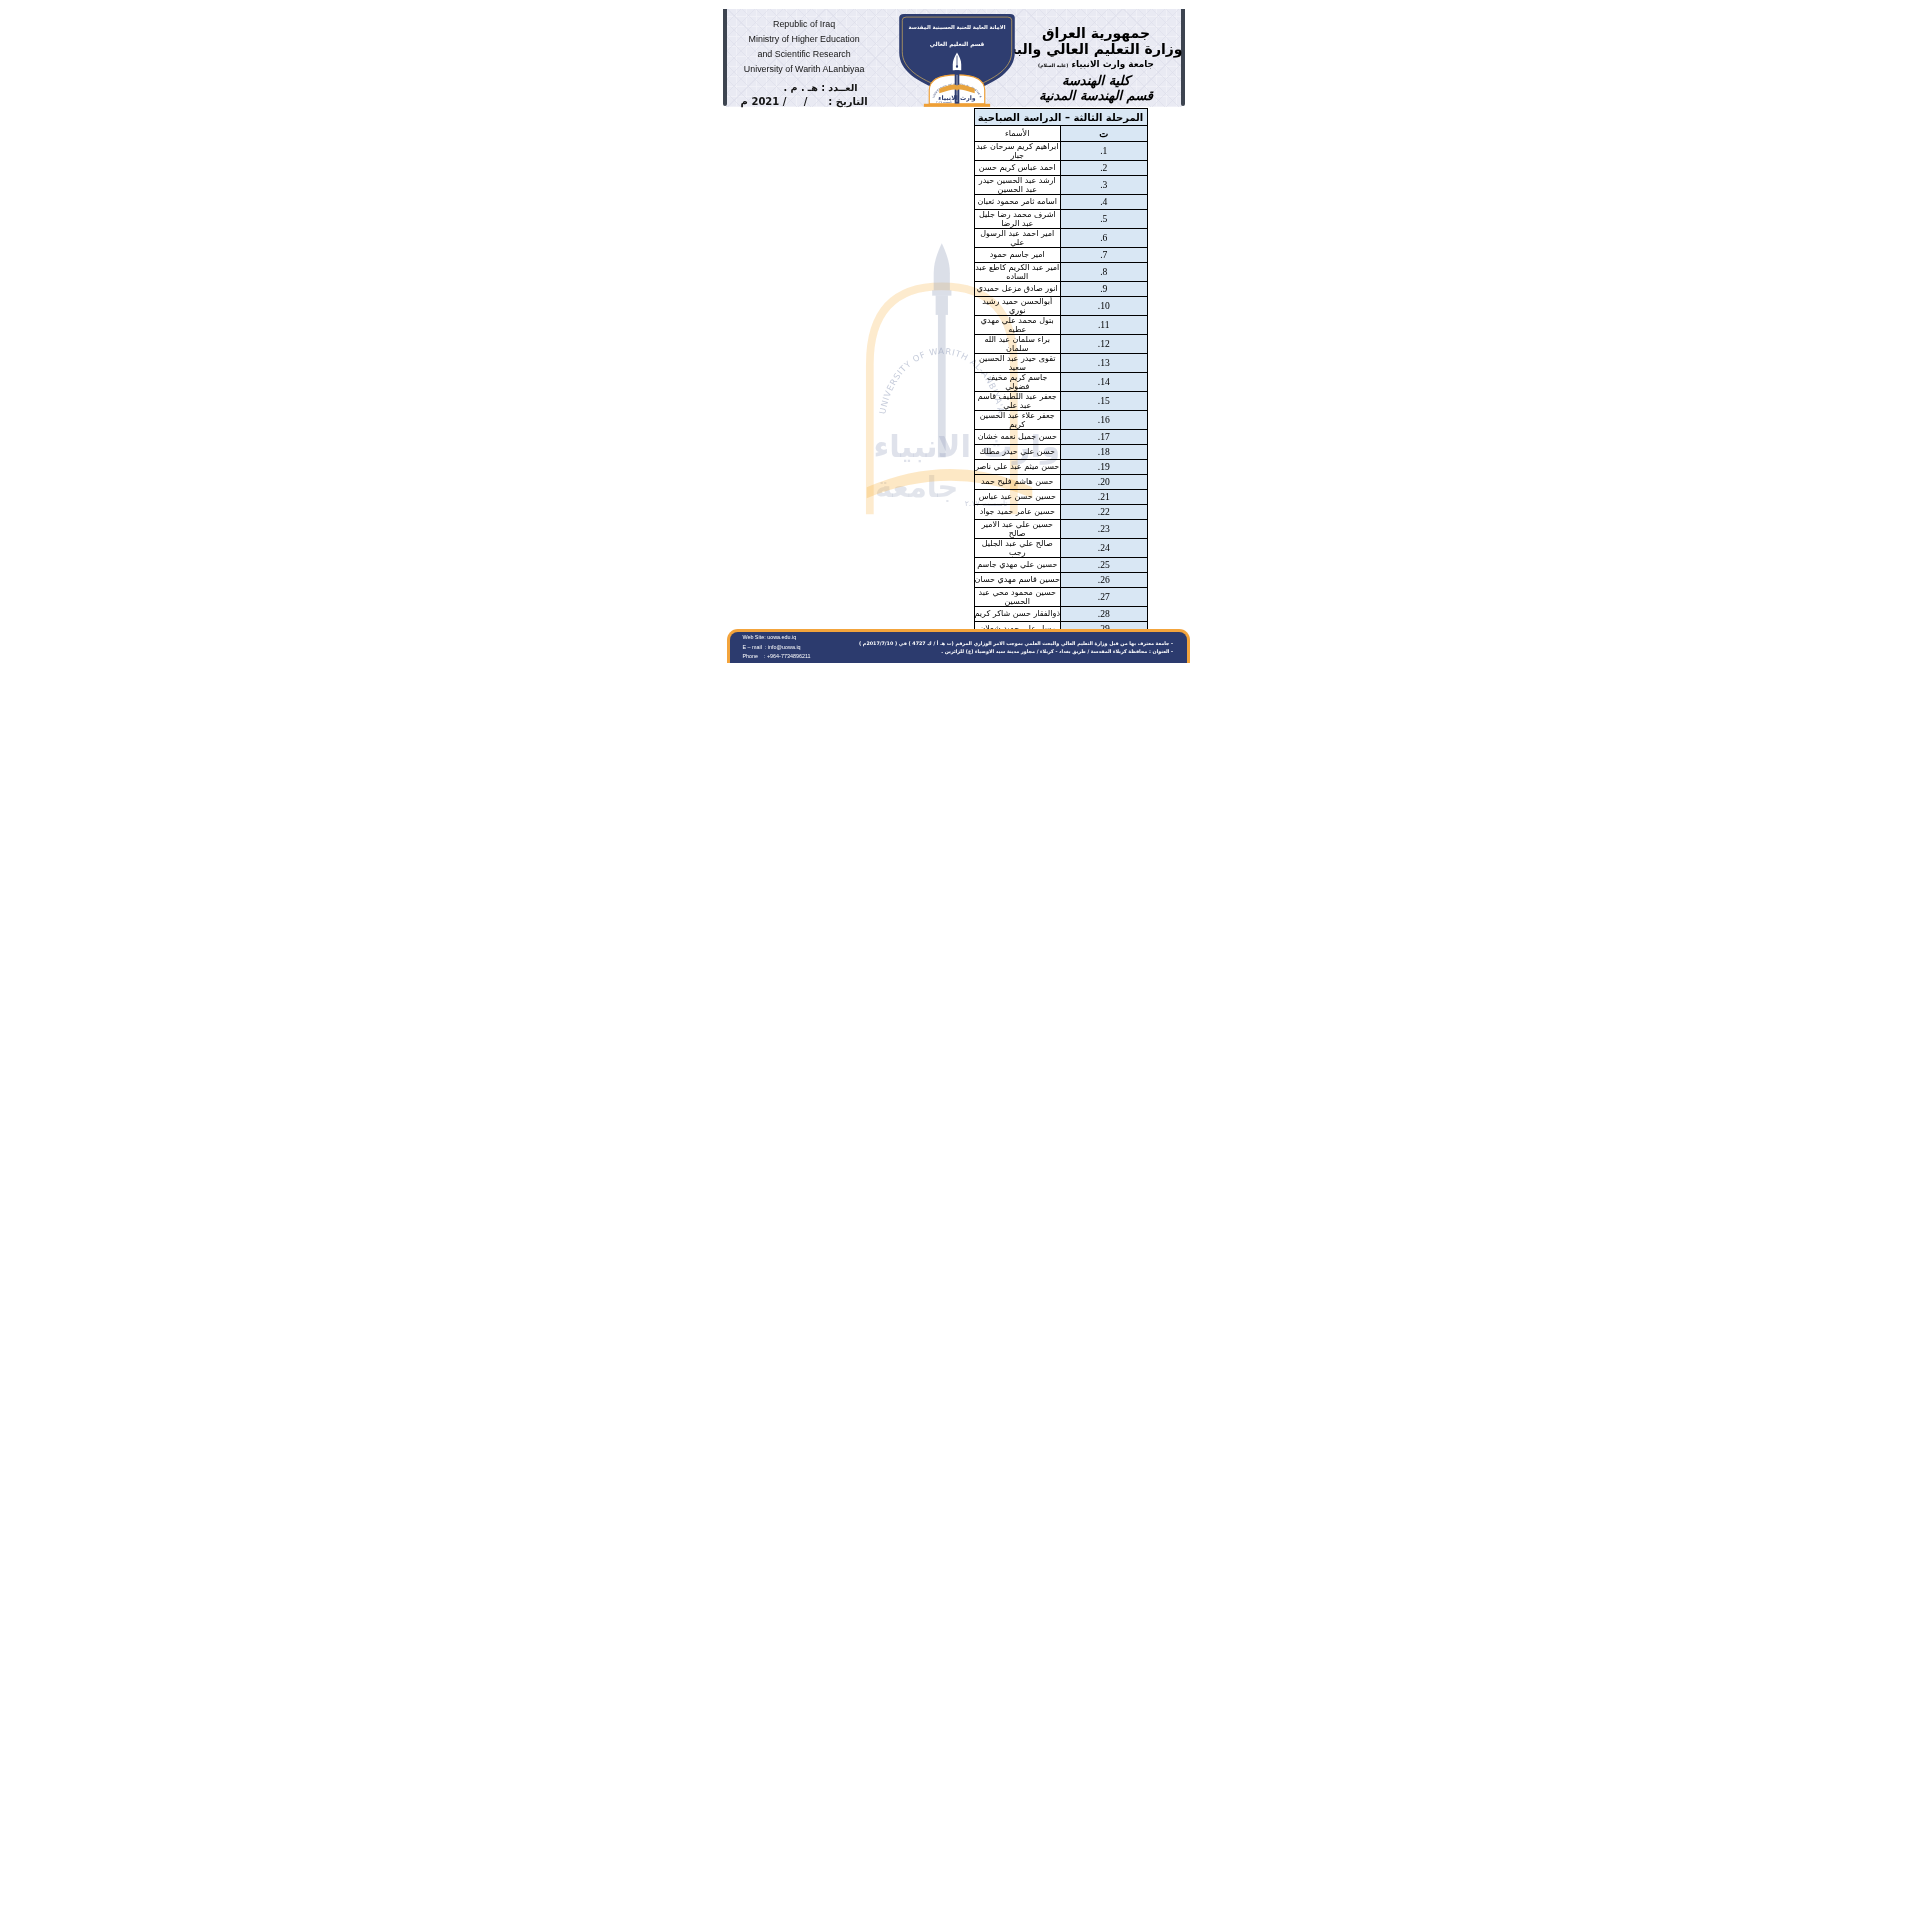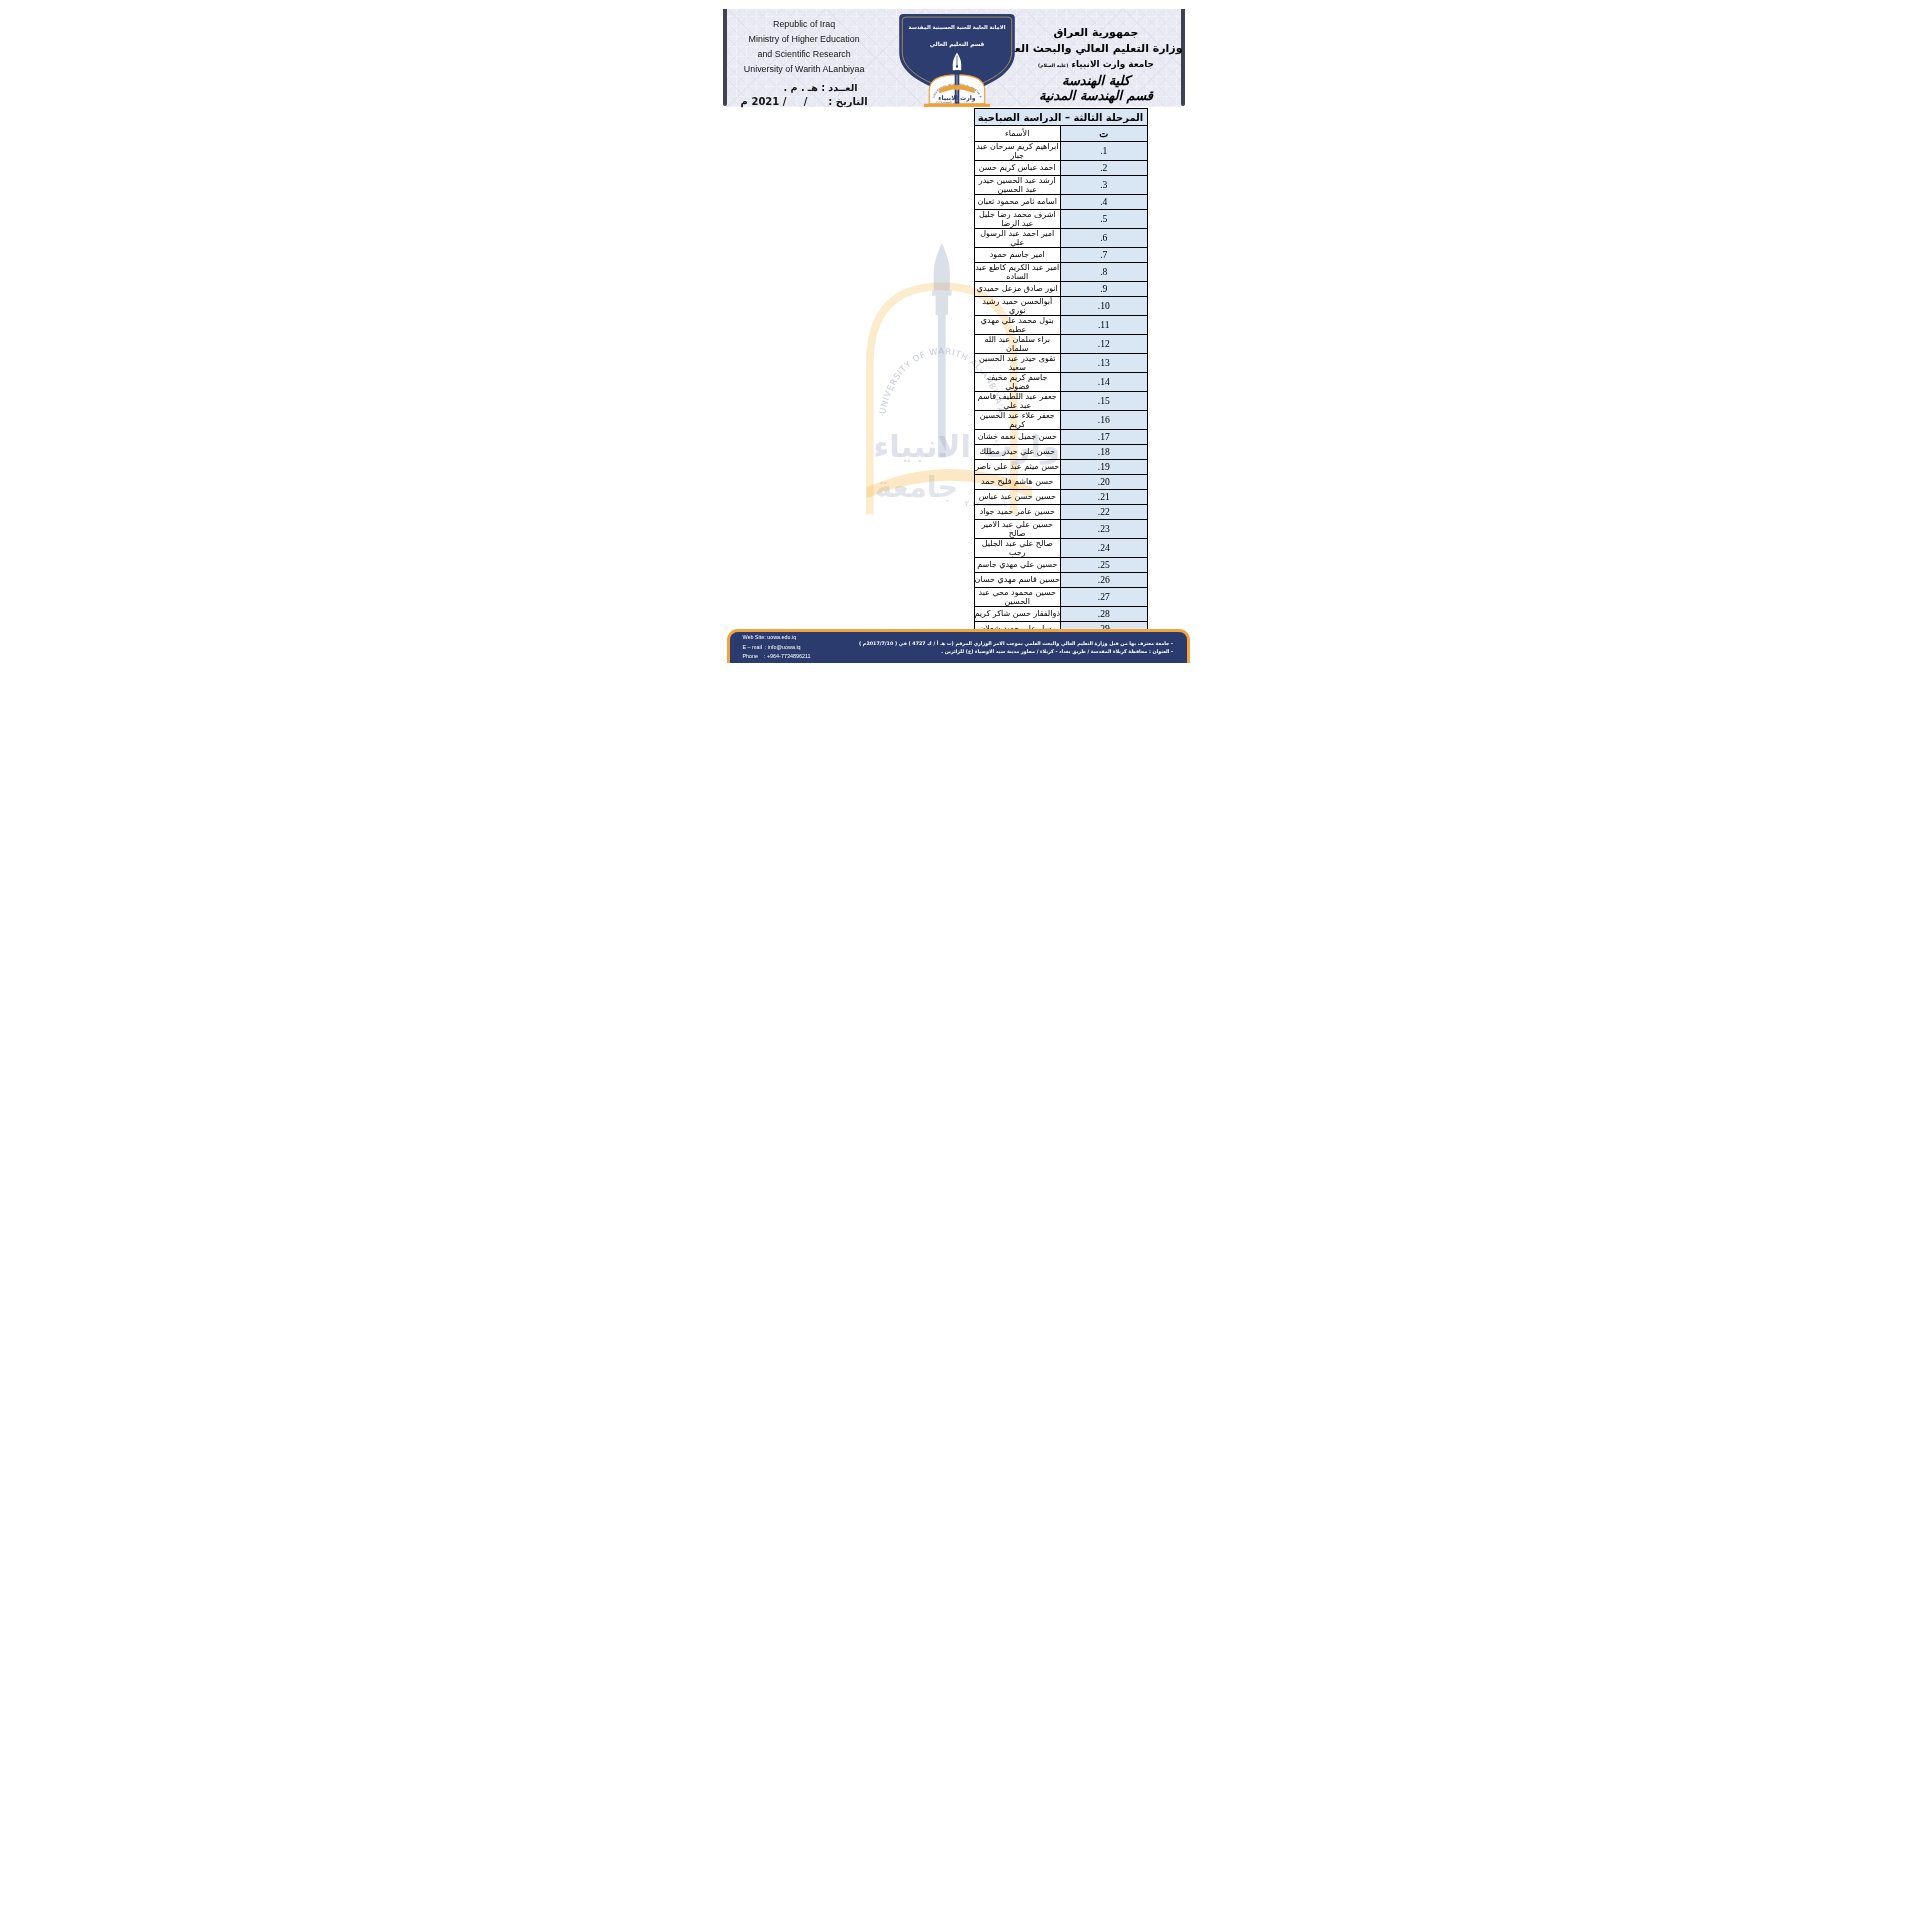--- a/index.html
+++ b/index.html
@@ -21,21 +21,21 @@
 
   .hdr-left{position:absolute;left:11.6px;top:17px;width:154px;text-align:center;color:#141414;}
   .hdr-left .en{font-size:8.9px;line-height:15px;white-space:nowrap;}
   .hdr-left .ar-num{font-family:"DejaVu Sans",sans-serif;font-weight:bold;font-size:9.6px;
         line-height:14.6px;direction:rtl;margin-top:3.9px;white-space:pre;padding-left:33px;}
   .hdr-left .ar-date{font-family:"DejaVu Sans",sans-serif;font-weight:bold;font-size:10px;
         line-height:14px;direction:rtl;white-space:pre;}
 
   .hdr-right{position:absolute;left:294px;top:25px;width:173px;text-align:center;
         direction:rtl;color:#000;font-family:"DejaVu Sans",sans-serif;font-weight:bold;}
-  .hdr-right .l1,.hdr-right .l2{font-size:11px;line-height:16px;white-space:nowrap;}
+  .hdr-right .l1,.hdr-right .l2{font-size:14px;line-height:16px;white-space:nowrap;}
   .hdr-right .l3{font-size:8.9px;line-height:15.4px;white-space:nowrap;}
   .hdr-right .honor{font-size:4.6px;}
   .hdr-right .l4,.hdr-right .l5{font-size:13px;line-height:15px;font-style:italic;}
 
   .emblem{position:absolute;left:183px;top:14px;width:116px;height:94px;overflow:visible;}
   .emblem text{font-family:"DejaVu Sans",sans-serif;}
   .watermark{position:absolute;left:143px;top:241px;width:181px;height:281px;overflow:visible;}
   .watermark text{font-family:"DejaVu Sans",sans-serif;}
 
   

